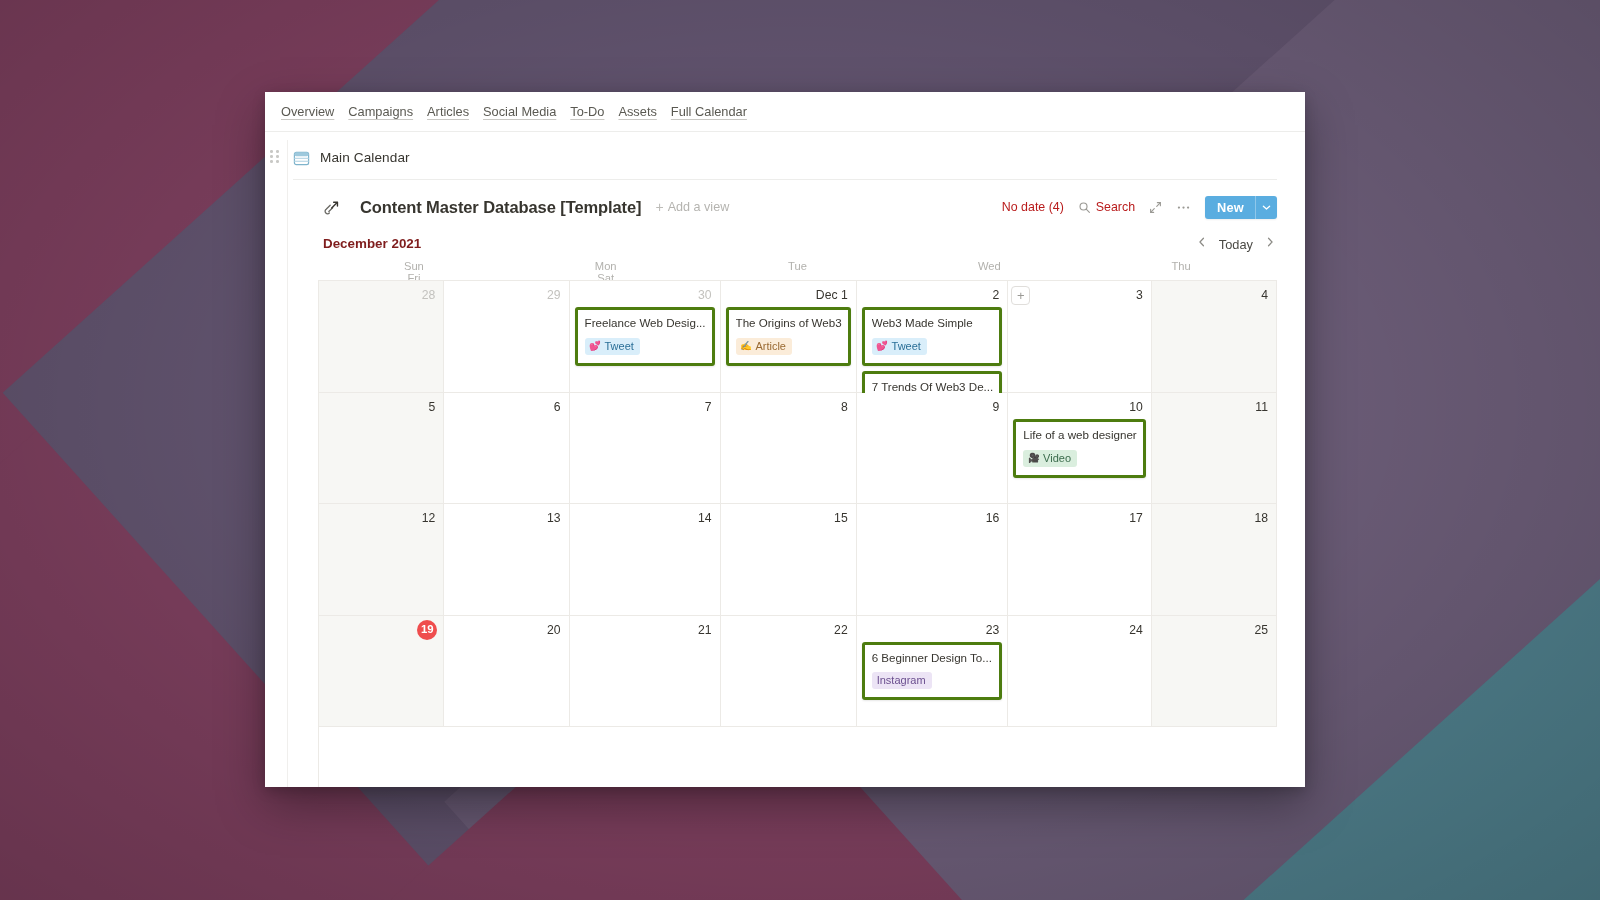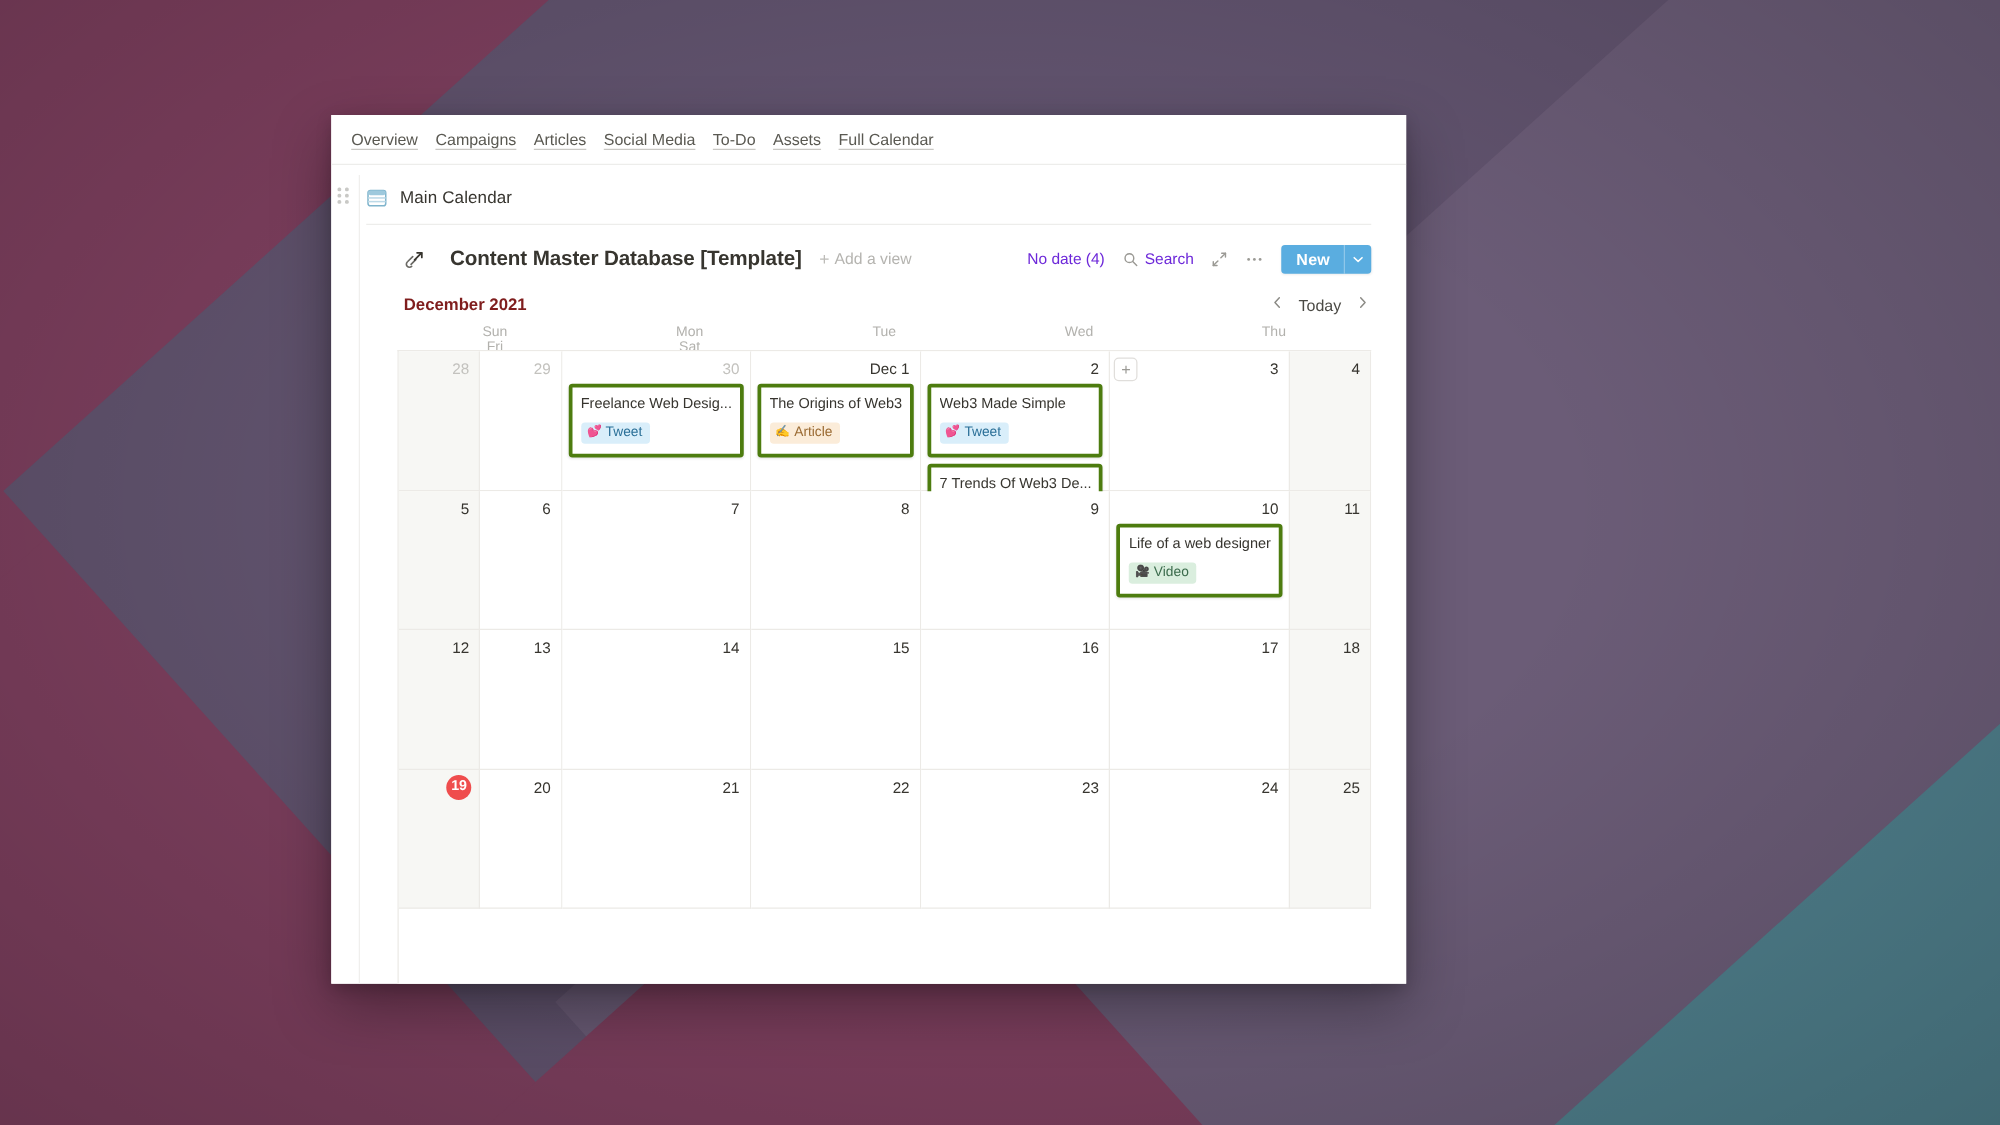--- a/index.html
+++ b/index.html
@@ -77,21 +77,21 @@
     position: absolute; inset: 0;
     background: radial-gradient(ellipse at 50% 45%, rgba(0,0,0,0) 40%, rgba(0,0,0,0.18) 100%);
     pointer-events: none;
   }
 
   
   #app-window {
     position: absolute;
     left: 265px;
     top: 92px;
-    width: 860px;
+    width: 1040px;
     height: 695px;
     background: #ffffff;
     box-shadow: 0 18px 44px rgba(0,0,0,0.34), 0 4px 12px rgba(0,0,0,0.18);
     overflow: hidden;
     color: #37352f;
   }
 
   
   #nav-bar {
     position: absolute;
@@ -217,21 +217,21 @@
   #add-view .plus-glyph { font-size: 14px; line-height: 1; color: #bdbcb8; }
 
   #toolbar-right {
     margin-left: auto;
     display: flex;
     align-items: center;
     gap: 14px;
   }
   .toolbar-text {
     font-size: 12.4px;
-    color: #6d28d9;
+    color: #b91c1c;
     white-space: nowrap;
     cursor: pointer;
   }
   #search-control {
     display: flex;
     align-items: center;
     gap: 5px;
     cursor: pointer;
   }
   .tb-icon { color: #9b9a95; display: flex; align-items: center; }
@@ -709,20 +709,25 @@
           </div>
           <div class="day-cell">
             <div class="date-line">
               <span class="date-num bold">22</span>
             </div>
           </div>
           <div class="day-cell">
             <div class="date-line">
               <span class="date-num bold">23</span>
             </div>
+            <div class="events">
+              <div class="event-card"><div class="event-title">6 Beginner Design To...</div><span class="tag tag-purple">
+                  <span>Instagram</span>
+                </span></div>
+            </div>
           </div>
           <div class="day-cell">
             <div class="date-line">
               <span class="date-num bold">24</span>
             </div>
           </div>
           <div class="day-cell weekend">
             <div class="date-line">
               <span class="date-num bold">25</span>
             </div>

